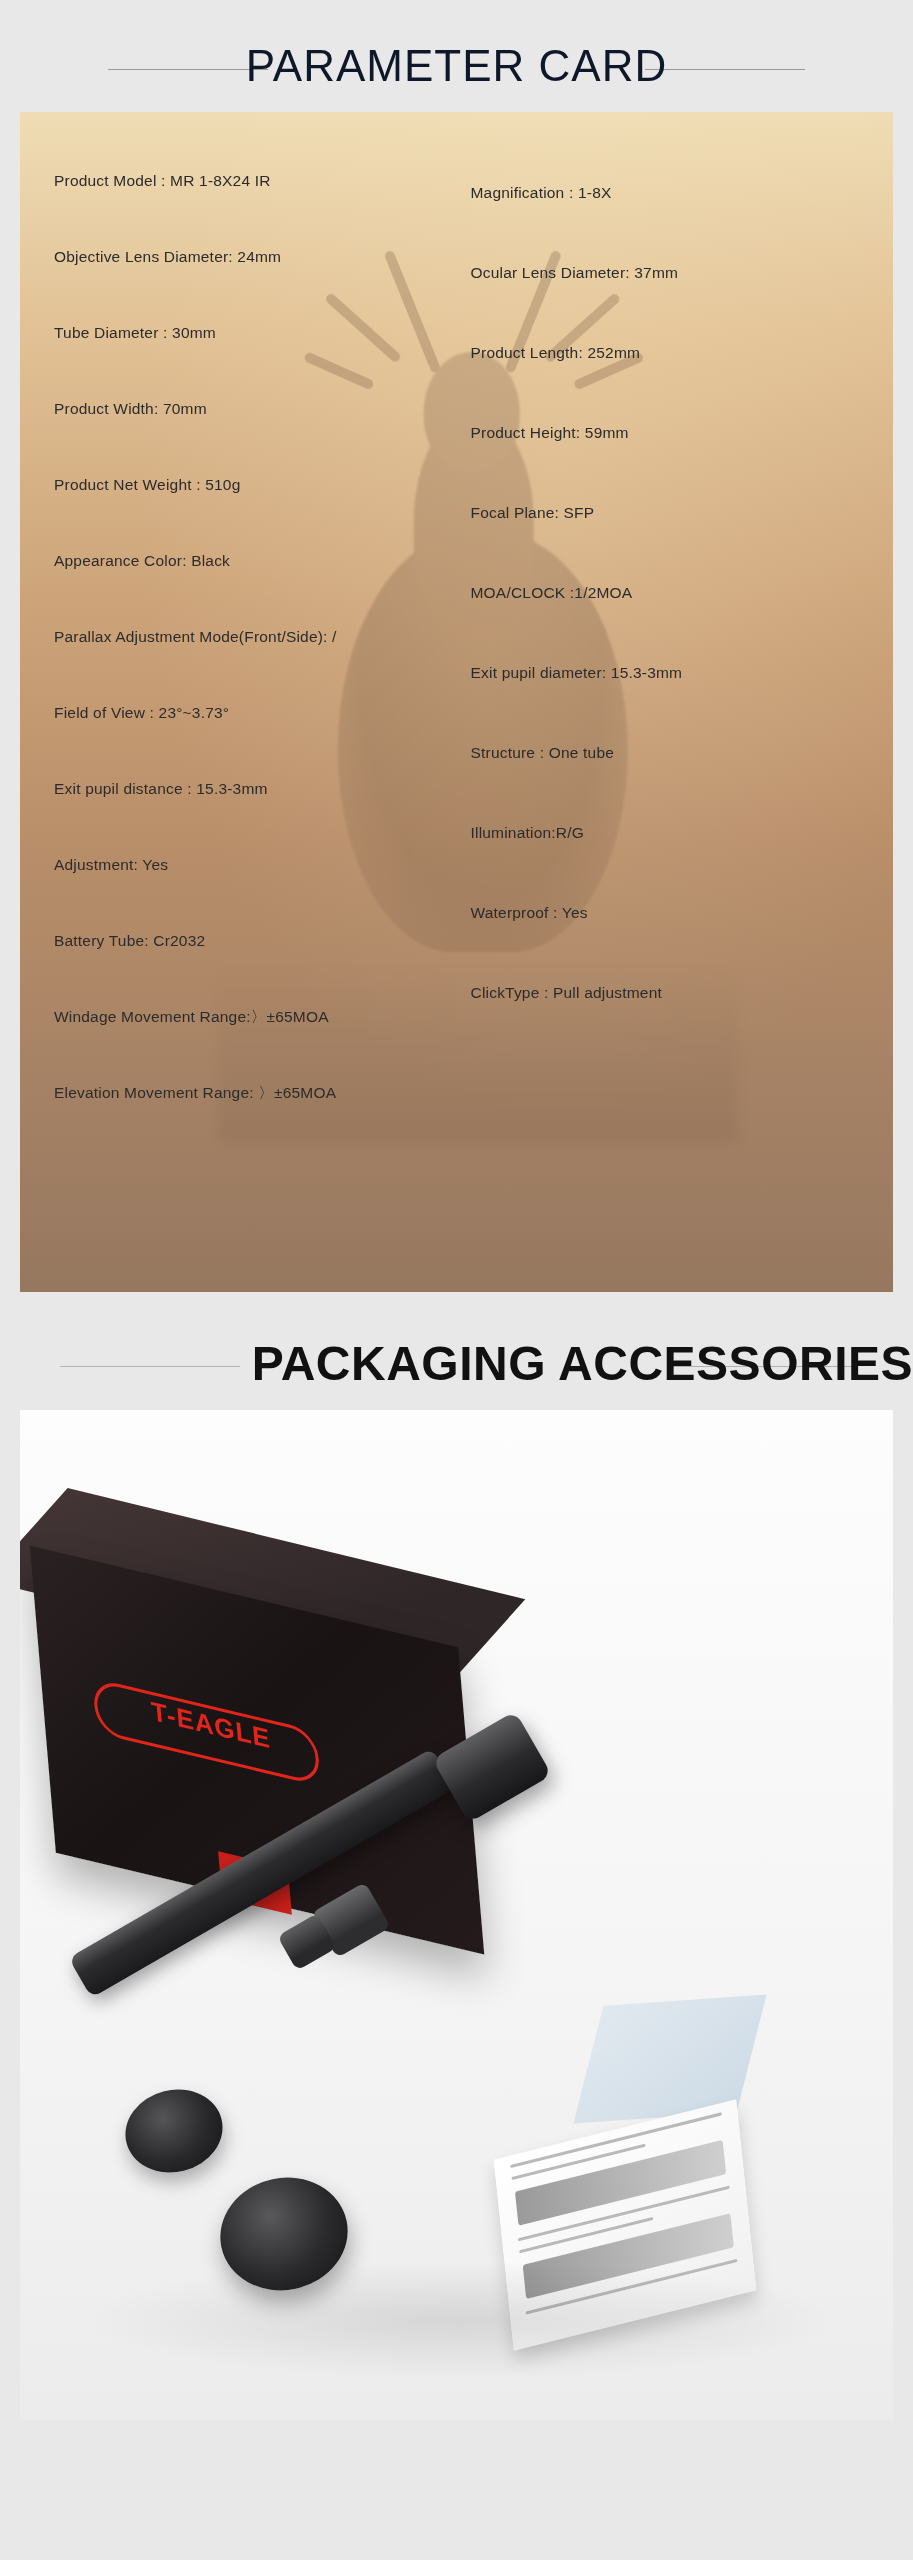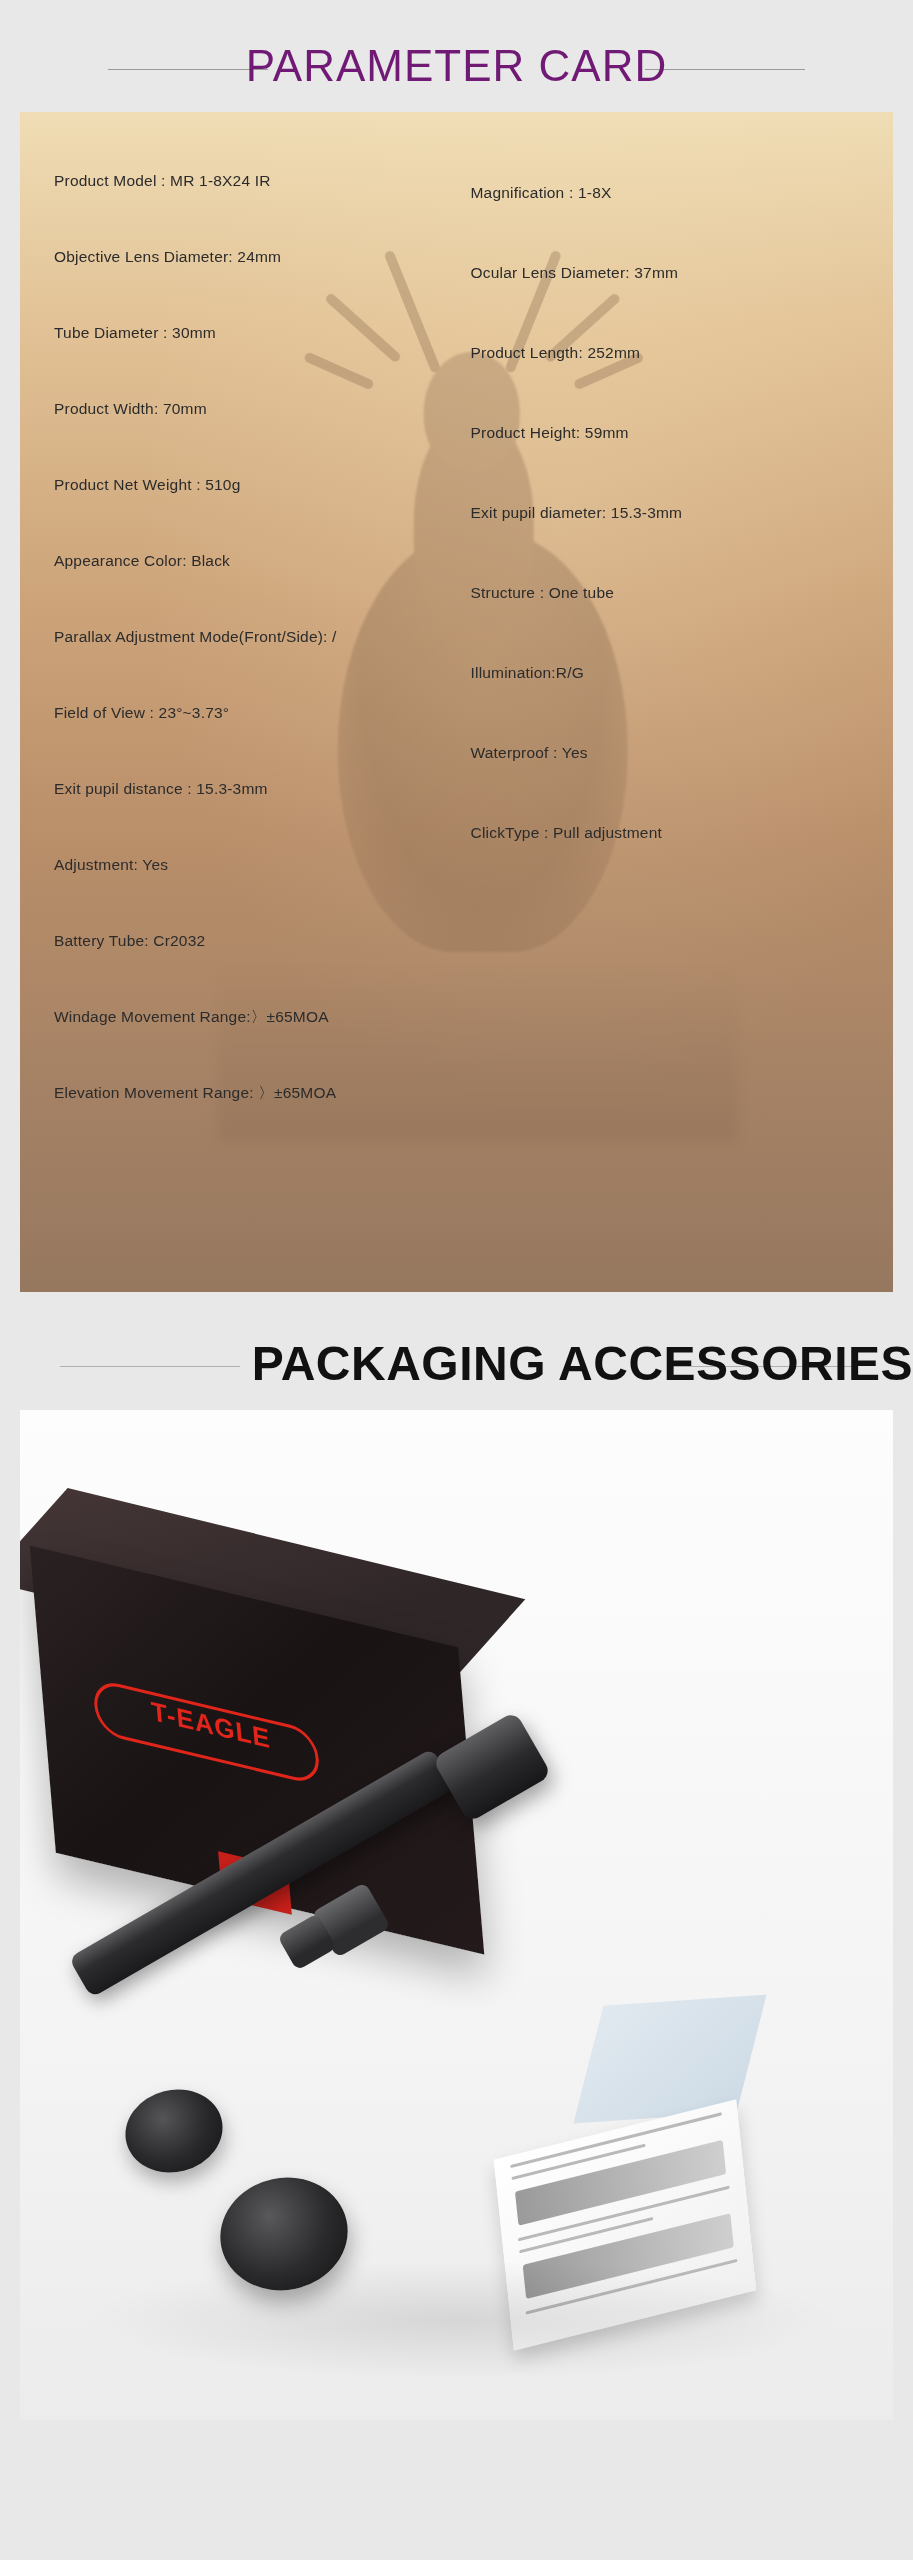--- a/index.html
+++ b/index.html
@@ -32,21 +32,21 @@
     background: #9a9a9a;
     width: 160px;
   }
   .title-wrap .rule.left { left: 108px; }
   .title-wrap .rule.right { right: 108px; }
   .main-title {
     display: inline-block;
     position: relative;
     font-size: 44px;
     letter-spacing: 1px;
-    color: #701a75;
+    color: #0f172a;
     font-weight: 400;
     line-height: 64px;
     padding: 0 14px;
     background: transparent;
     font-family: "Liberation Sans", sans-serif;
   }
 
   .param-card {
     margin: 8px 20px 0 20px;
     height: 1180px;
@@ -377,20 +377,22 @@
           <div class="param-item">Adjustment: Yes</div>
           <div class="param-item">Battery Tube: Cr2032</div>
           <div class="param-item">Windage Movement Range:〉±65MOA</div>
           <div class="param-item">Elevation Movement Range: 〉±65MOA</div>
         </div>
         <div class="param-col right">
           <div class="param-item">Magnification : 1-8X</div>
           <div class="param-item">Ocular Lens Diameter: 37mm</div>
           <div class="param-item">Product Length: 252mm</div>
           <div class="param-item">Product Height: 59mm</div>
+          <div class="param-item">Focal Plane:  SFP</div>
+          <div class="param-item">MOA/CLOCK :1/2MOA</div>
           <div class="param-item">Exit pupil diameter:  15.3-3mm</div>
           <div class="param-item">Structure : One tube</div>
           <div class="param-item">Illumination:R/G</div>
           <div class="param-item">Waterproof : Yes</div>
           <div class="param-item">ClickType : Pull adjustment</div>
         </div>
       </div>
 
     </div>
   </div>

